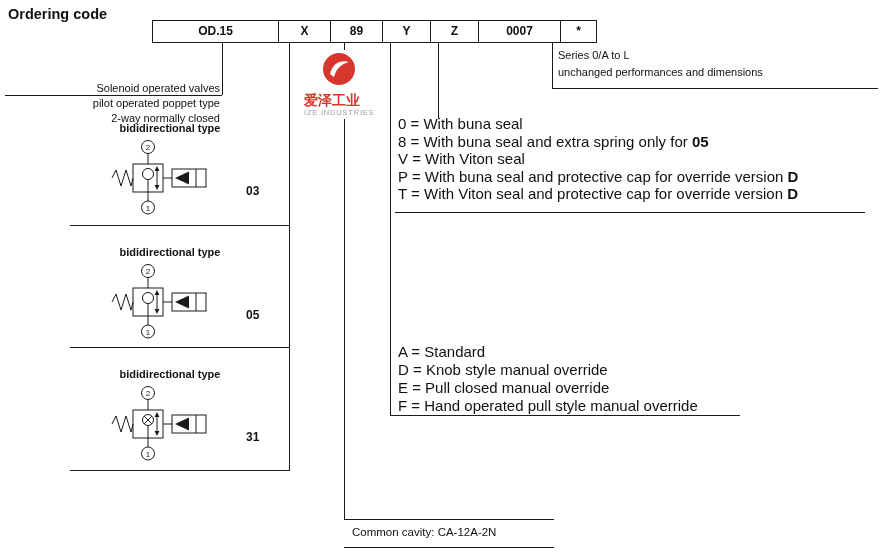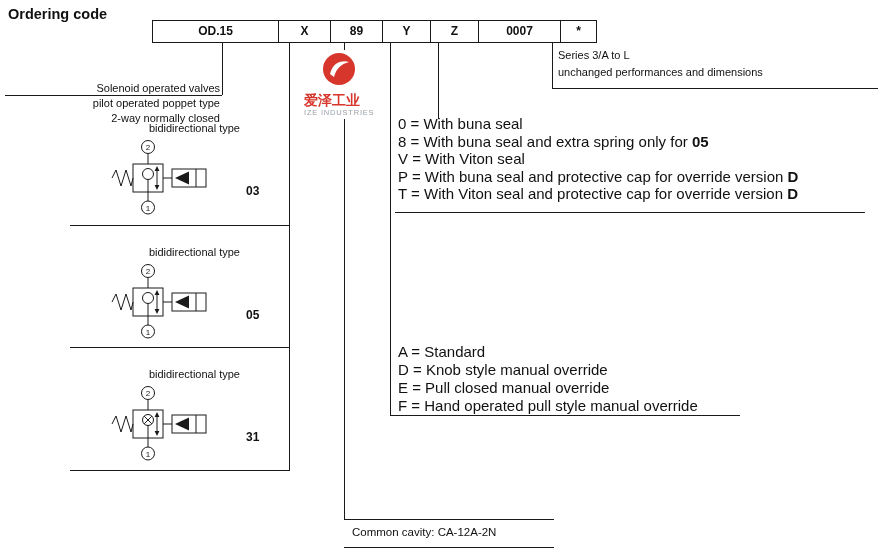--- a/index.html
+++ b/index.html
@@ -15,21 +15,21 @@
   .code-table { position:absolute; display:flex; z-index:2; }
   .cell {
     box-sizing:border-box; height:23px; line-height:21px; border:1px solid #1a1a1a;
     text-align:center; font-weight:bold; font-size:12px; background:#fff;
   }
   .cell + .cell { margin-left:-1px; }
   .desc-right { text-align:right; font-size:11px; line-height:15px; }
   .note { font-size:11px; line-height:17px; }
   .optlist { position:absolute; font-size:15px; line-height:17.5px; z-index:2; }
   .optlist.override { line-height:18px; }
-  .valve-label { font-size:11px; text-align:right; }
+  .valve-label { font-size:11px; text-align:center;font-weight:bold; }
   .valve-code { font-size:12px; font-weight:bold; }
   .cavity { font-size:11.5px; }
   .logo { position:absolute; display:flex; align-items:center; gap:6px;
           background:#fff; padding:2px 4px; z-index:3; }
   .logo-cn { color:#d6362b; font-weight:bold; font-size:14px; line-height:16px; }
   .logo-en { color:#9aa0a6; font-size:7.5px; letter-spacing:0.8px; line-height:9px; }
   svg.sym { position:absolute; z-index:2; }
 </style>
 </head>
 <body>
@@ -69,21 +69,21 @@
   <div class="line vline" style="left:552px; top:43px; height:45px;"></div>
   <div class="line hline" style="left:552px; top:88px; width:326px;"></div>
 
   <div class="abs desc-right" style="left:5px; top:45px; width:215px;margin-top:36px;">
     <div>Solenoid operated valves</div>
     <div>pilot operated poppet type</div>
     <div>2-way normally closed</div>
   </div>
 
   <div class="abs note" style="left:558px; top:47px;">
-    <div>Series 3/A to L</div>
+    <div>Series 0/A to L</div>
     <div>unchanged performances and dimensions</div>
   </div>
 
   <div class="logo" style="left:300px; top:50px;flex-direction:column;">
     <svg width="34" height="34" viewBox="0 0 34 34">
       <circle cx="17" cy="17" r="16" fill="#d6362b"></circle>
       <path d="M8 22 C11 10, 20 8, 27 10 C19 12, 14 17, 12 25 Z" fill="#ffffff"></path>
     </svg>
     <div>
       <div class="logo-cn">爱泽工业</div>

